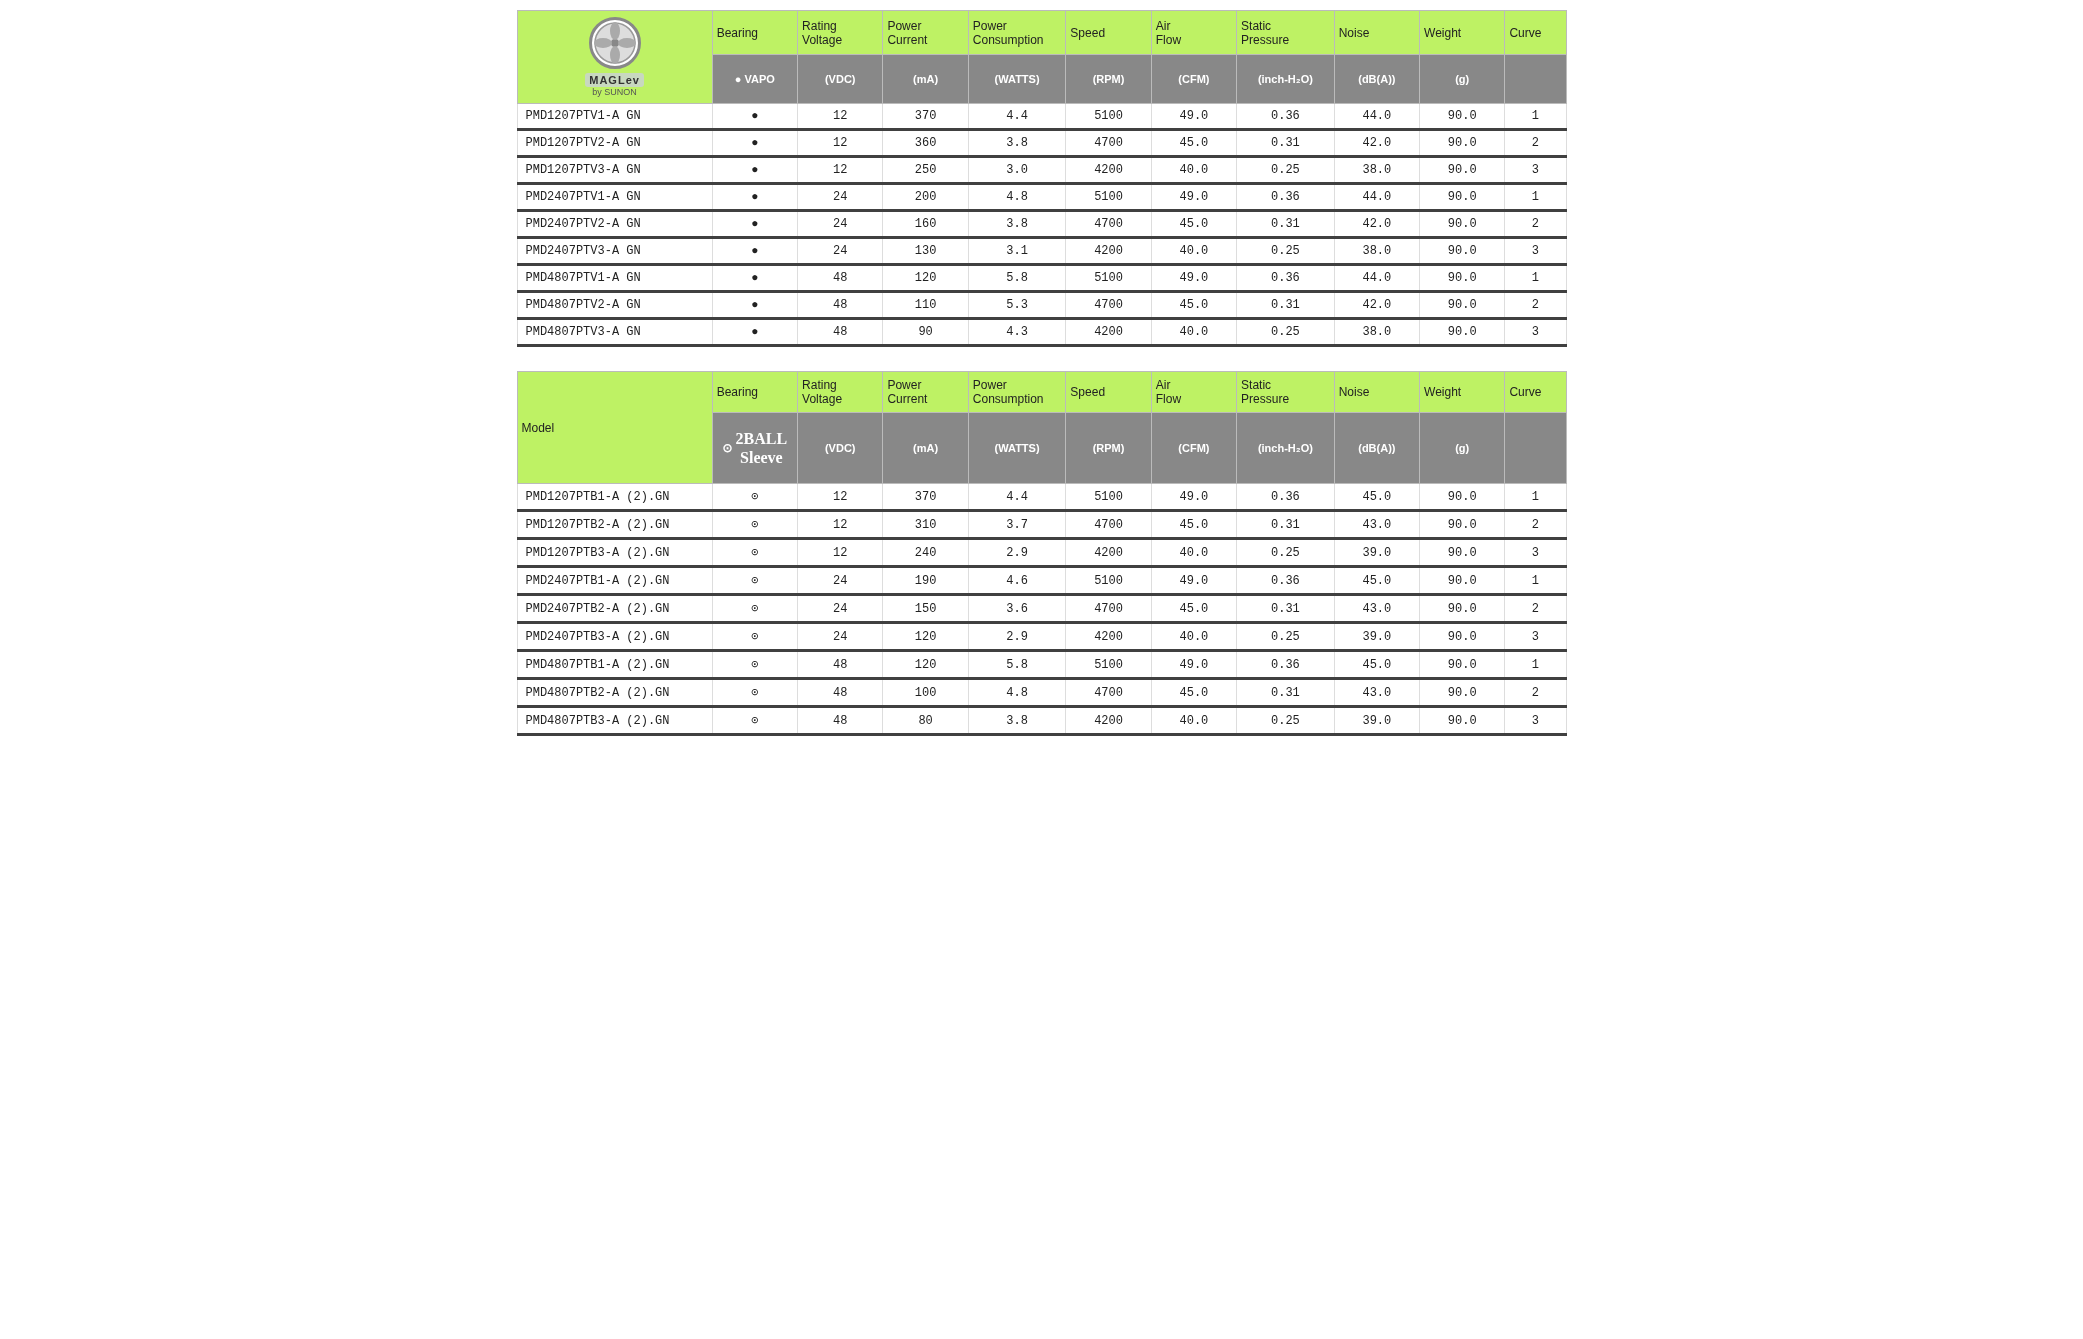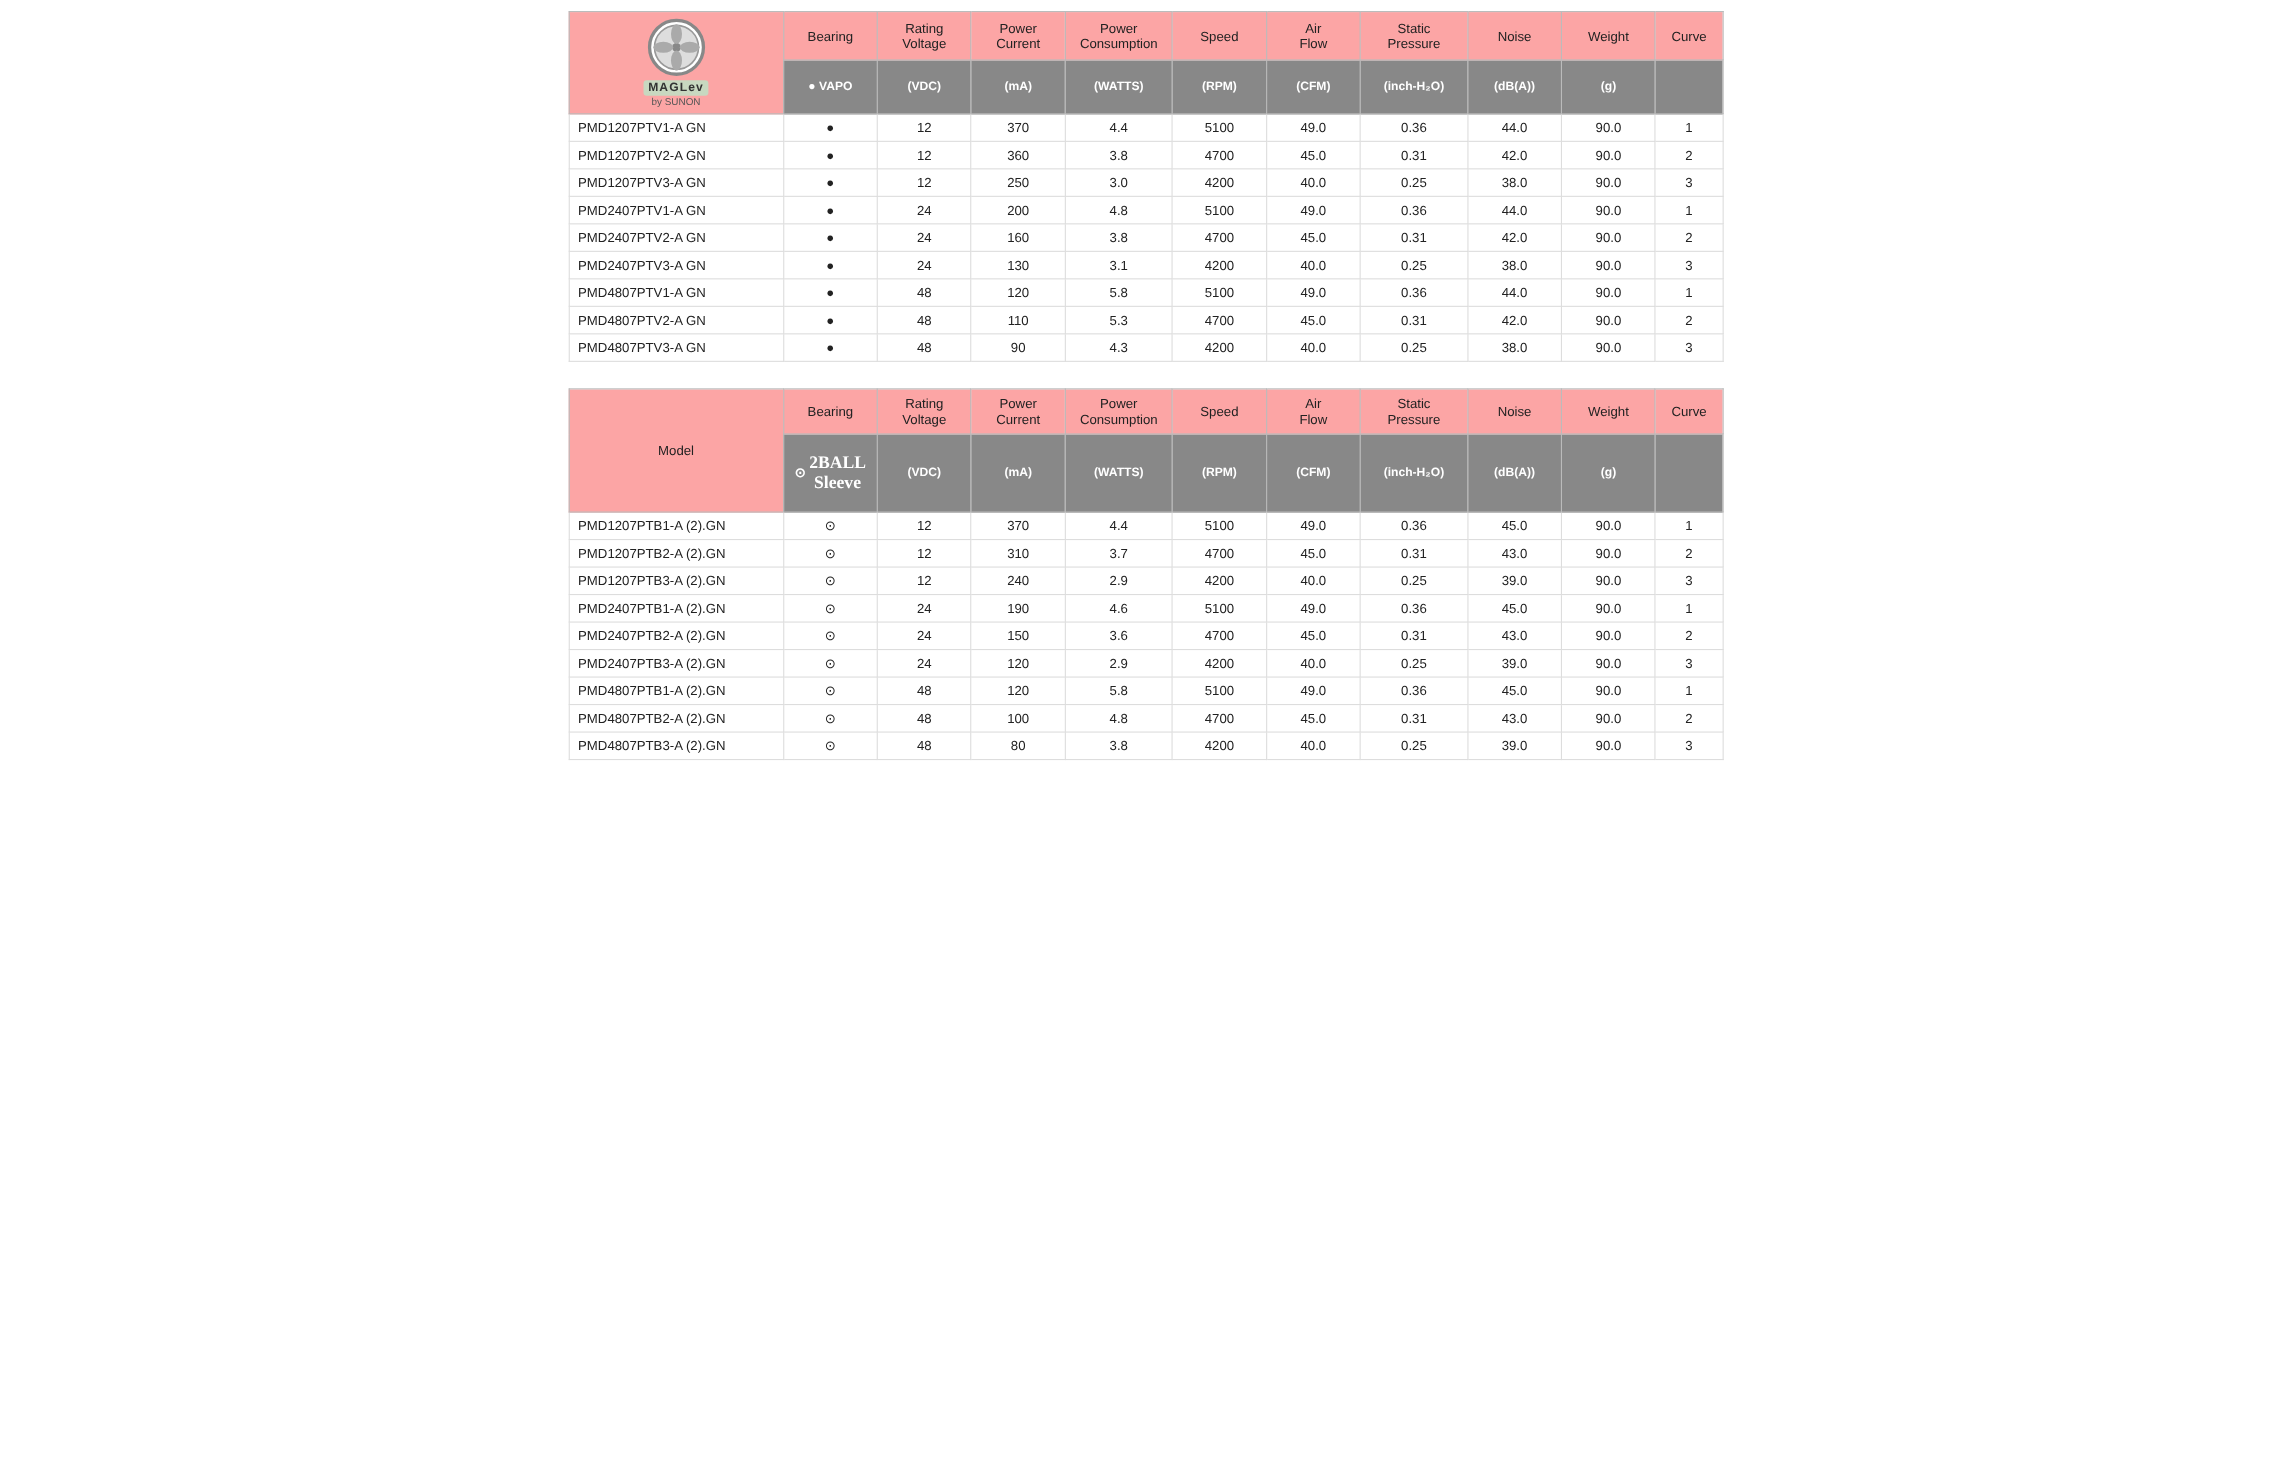--- a/index.html
+++ b/index.html
@@ -16,39 +16,40 @@
     }
     .table-section {
       margin-bottom: 24px;
     }
     table {
       width: 100%;
       border-collapse: collapse;
       table-layout: fixed;
     }
     thead tr.header-top th {
-      background: #fca5a5;
-      text-align: center;
+      background: #bef264;
+      text-align: left;
       vertical-align: middle;
       padding: 6px 4px;
       font-weight: normal;
       font-size: 12px;
       border: 1px solid #bbb;
     }
     thead tr.header-units th {
       background: #888;
       color: #fff;
       text-align: center;
       vertical-align: middle;
       padding: 16px 2px;
       font-size: 11px;
       border: 1px solid #bbb;
     }
     tbody tr {
-      border-bottom: 1px solid #404040;
+      border-bottom: 3px solid #404040;
+      font-family: Liberation Mono, monospace;
     }
     tbody tr td {
       text-align: center;
       padding: 5px 4px;
       border: 1px solid #ddd;
       font-size: 12px;
       vertical-align: middle;
     }
     tbody tr td.model-cell {
       text-align: left;

